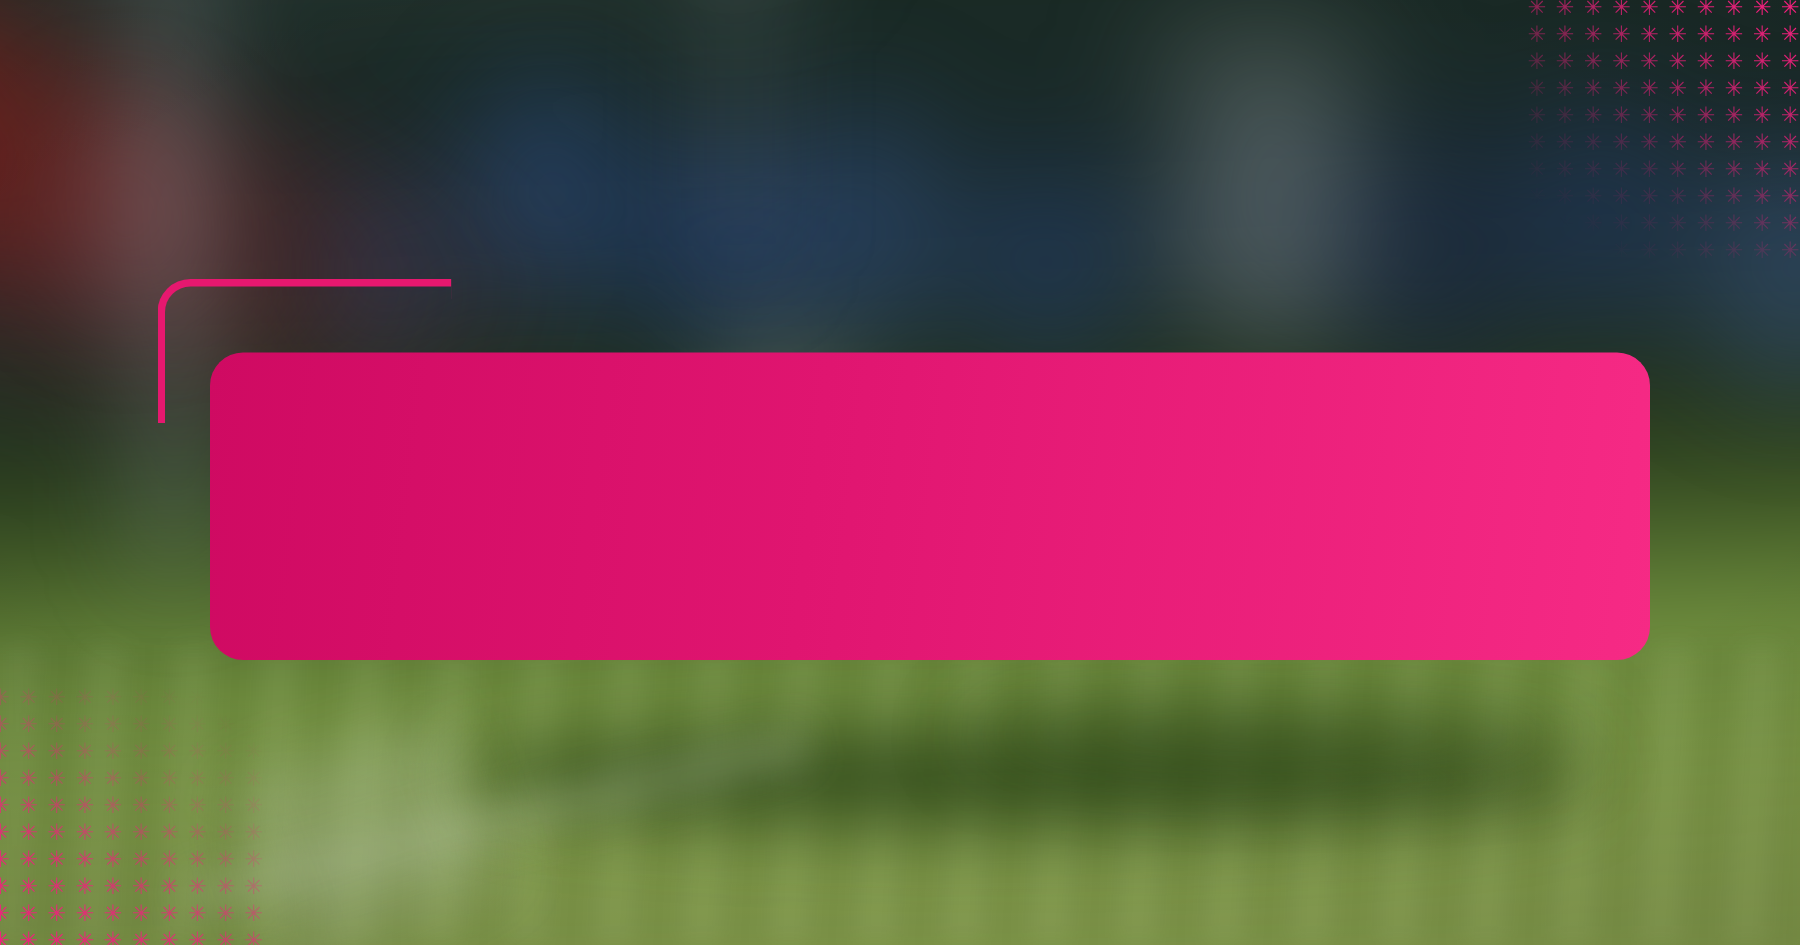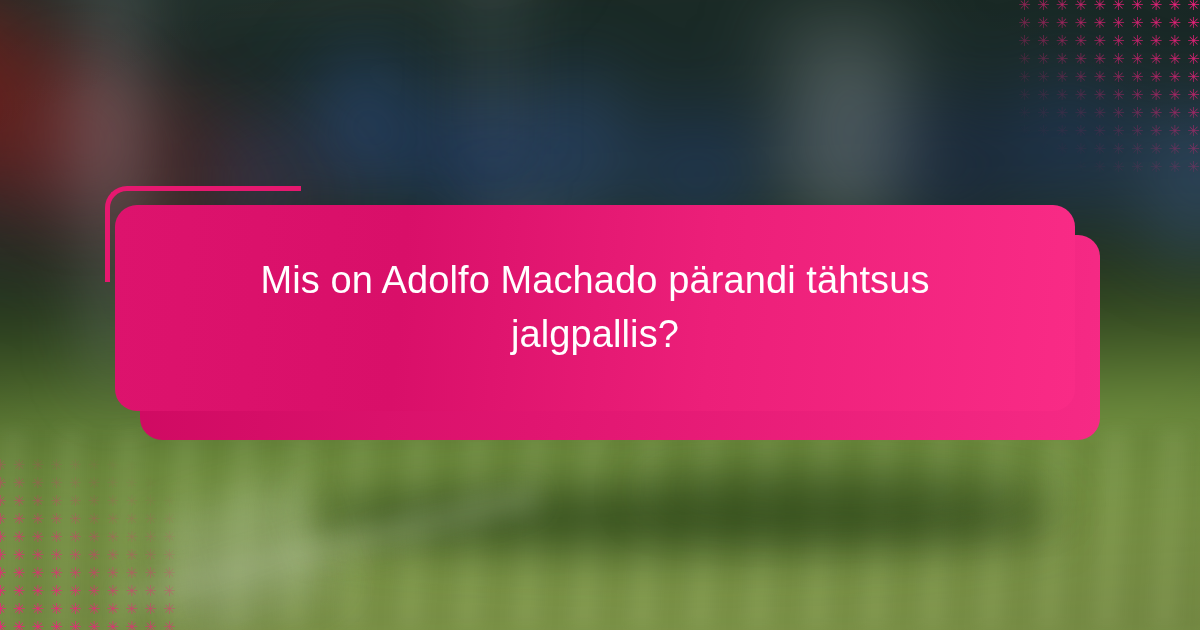--- a/index.html
+++ b/index.html
@@ -301,17 +301,14 @@
 ✳✳✳✳✳✳✳✳✳✳
 ✳✳✳✳✳✳✳✳✳✳
 ✳✳✳✳✳✳✳✳✳✳
 ✳✳✳✳✳✳✳✳✳✳
 ✳✳✳✳✳✳✳✳✳✳</div>
 
   <div class="bracket"></div>
 
   <div class="card-back"></div>
 
-  <div class="card-main">
-    <h1 class="card-title">Mis on Adolfo Machado pärandi tähtsus jalgpallis?</h1>
-  </div>
 
 </div>
 
 </body></html>

